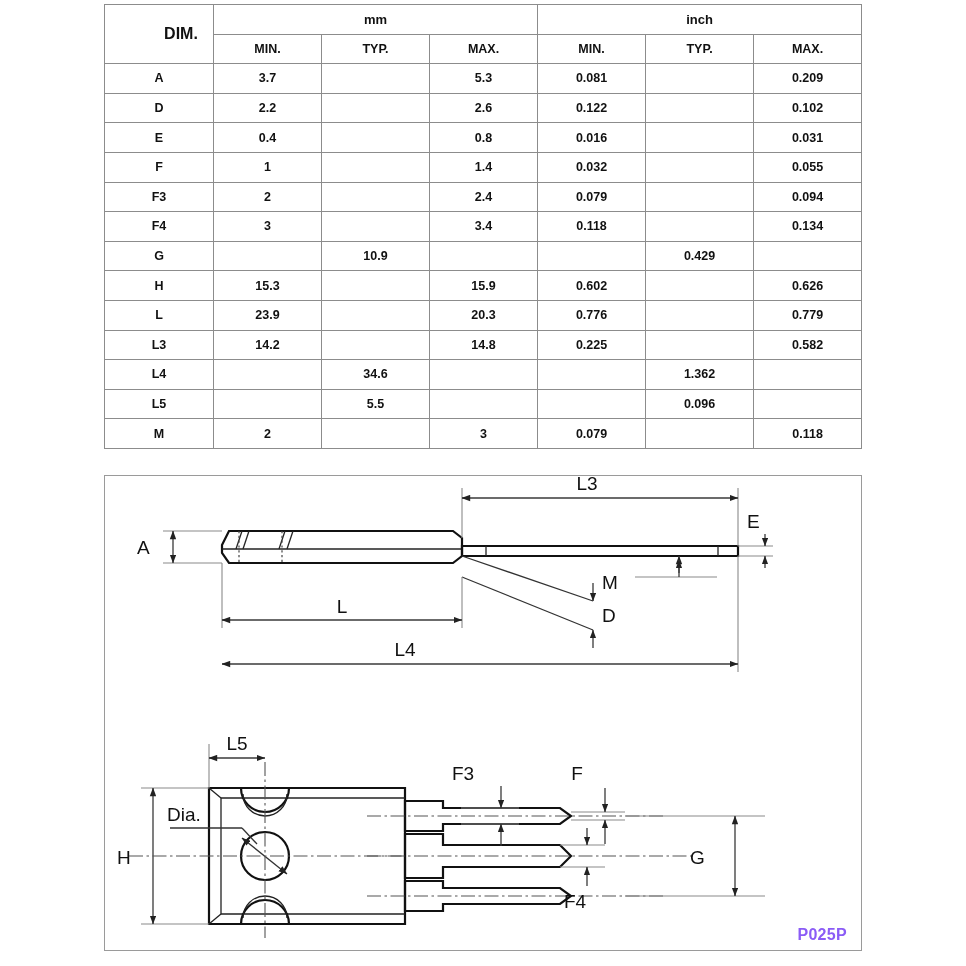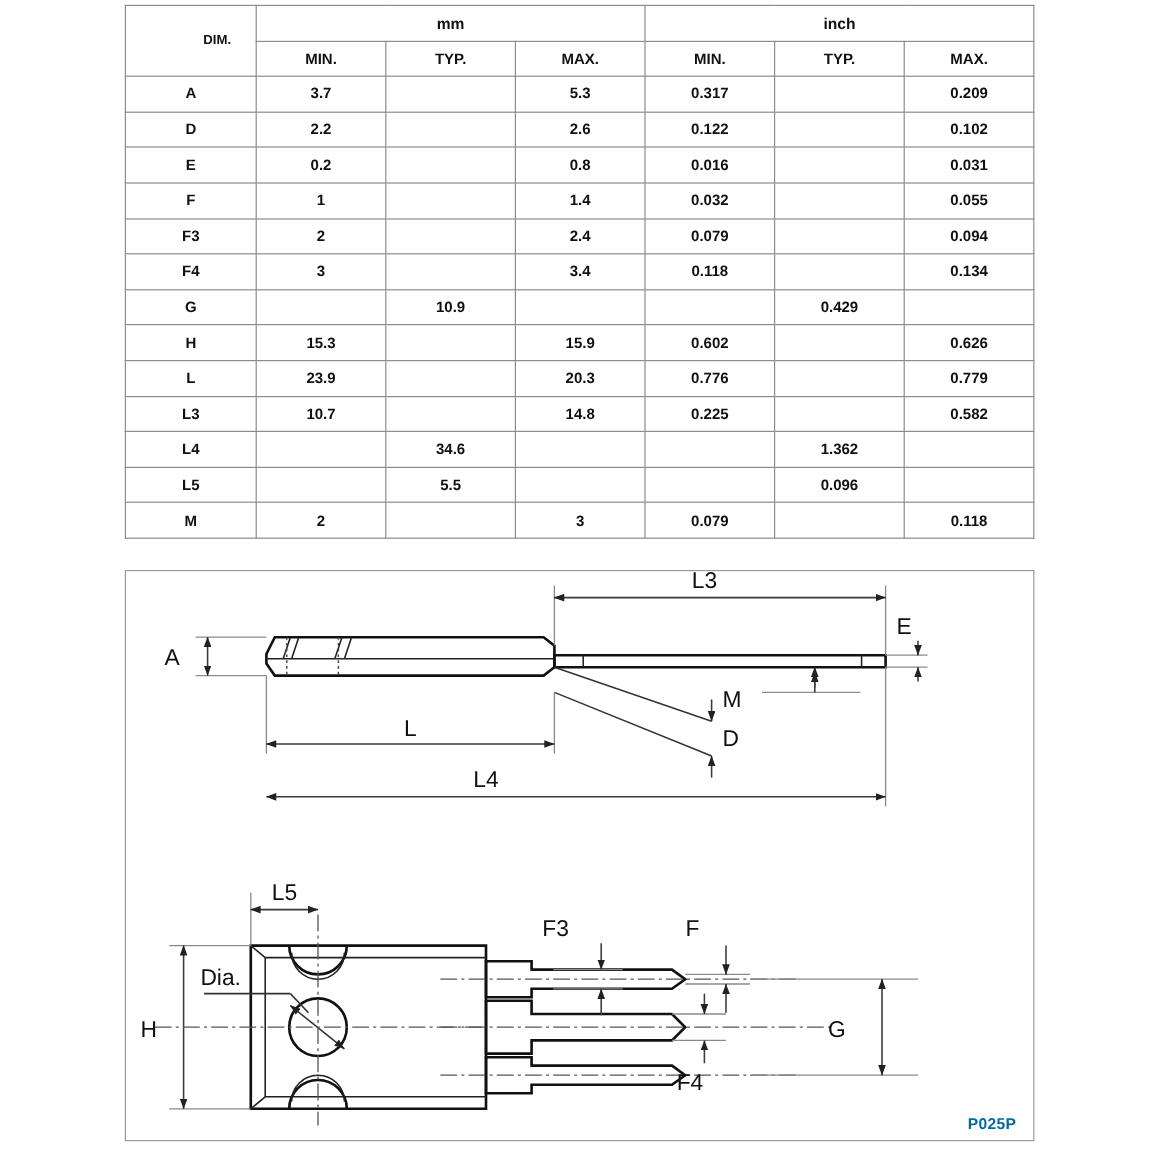--- a/index.html
+++ b/index.html
@@ -42,21 +42,21 @@
   table.dim-table td.val {
     font-weight: bold;
     font-size: 12.5px;
   }
   table.dim-table th.unit-head {
     font-size: 13px;
     font-weight: bold;
     text-align: center;
   }
   table.dim-table th.dim-head {
-    font-size: 11px;
+    font-size: 16px;
     padding-left: 44px;
   }
   col.c-dim  { width: 109px; }
   col.c-cell { width: 108px; }
 
   
   #drawing-frame {
     position: absolute;
     left: 104px;
     top: 475px;
@@ -71,23 +71,23 @@
     left: 0;
     top: 0;
     width: 758px;
     height: 476px;
     display: block;
   }
   .pkg-code {
     position: absolute;
     right: 14px;
     bottom: 6px;
-    font-size: 13px;
+    font-size: 16px;
     font-weight: bold;
-    color: #0369a1;
+    color: #8b5cf6;
     letter-spacing: 0.3px;
   }
 
   
   .out      { fill: none; stroke: #111; stroke-width: 2.2; }
   .out-thin { fill: none; stroke: #222; stroke-width: 1.3; }
   .hid      { fill: none; stroke: #444; stroke-width: 1.2; stroke-dasharray: 2.2 2.6; }
   .ext      { fill: none; stroke: #8a8a8a; stroke-width: 1.1; }
   .dimline  { fill: none; stroke: #3a3a3a; stroke-width: 1.3; }
   .center   { fill: none; stroke: #555; stroke-width: 1.1;
@@ -124,36 +124,36 @@
         <th>TYP.</th>
         <th>MAX.</th>
       </tr>
     </thead>
     <tbody id="dim-tbody">
         <tr>
           <td>A</td>
           <td class="val">3.7</td>
           <td class="val"></td>
           <td class="val">5.3</td>
-          <td class="val">0.317</td>
+          <td class="val">0.081</td>
           <td class="val"></td>
           <td class="val">0.209</td>
         </tr>
         <tr>
           <td>D</td>
           <td class="val">2.2</td>
           <td class="val"></td>
           <td class="val">2.6</td>
           <td class="val">0.122</td>
           <td class="val"></td>
           <td class="val">0.102</td>
         </tr>
         <tr>
           <td>E</td>
-          <td class="val">0.2</td>
+          <td class="val">0.4</td>
           <td class="val"></td>
           <td class="val">0.8</td>
           <td class="val">0.016</td>
           <td class="val"></td>
           <td class="val">0.031</td>
         </tr>
         <tr>
           <td>F</td>
           <td class="val">1</td>
           <td class="val"></td>
@@ -202,21 +202,21 @@
           <td>L</td>
           <td class="val">23.9</td>
           <td class="val"></td>
           <td class="val">20.3</td>
           <td class="val">0.776</td>
           <td class="val"></td>
           <td class="val">0.779</td>
         </tr>
         <tr>
           <td>L3</td>
-          <td class="val">10.7</td>
+          <td class="val">14.2</td>
           <td class="val"></td>
           <td class="val">14.8</td>
           <td class="val">0.225</td>
           <td class="val"></td>
           <td class="val">0.582</td>
         </tr>
         <tr>
           <td>L4</td>
           <td class="val"></td>
           <td class="val">34.6</td>

